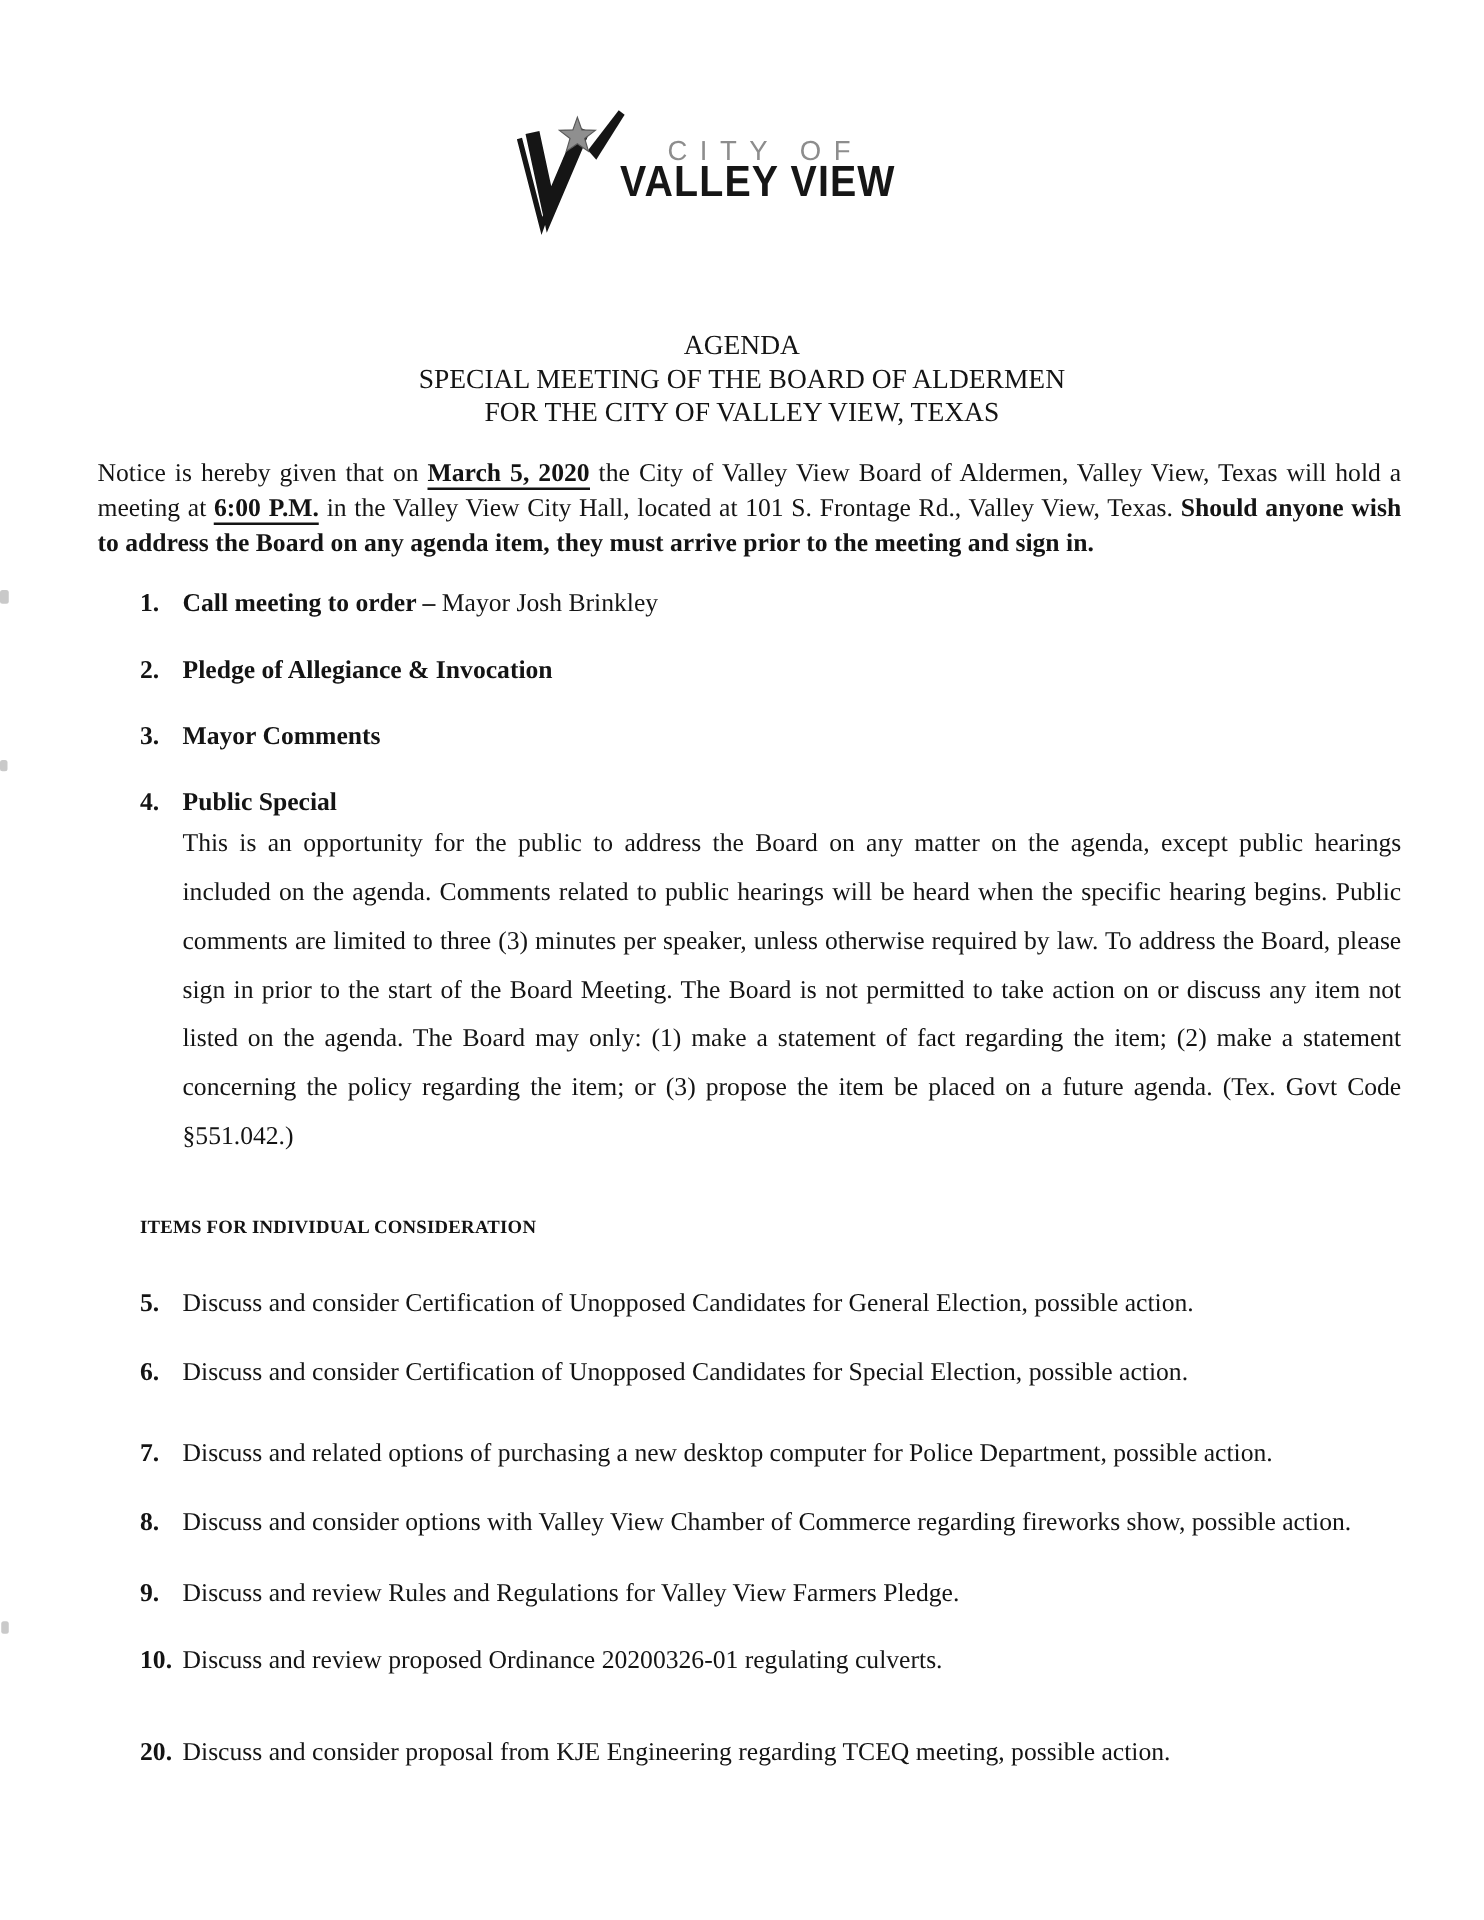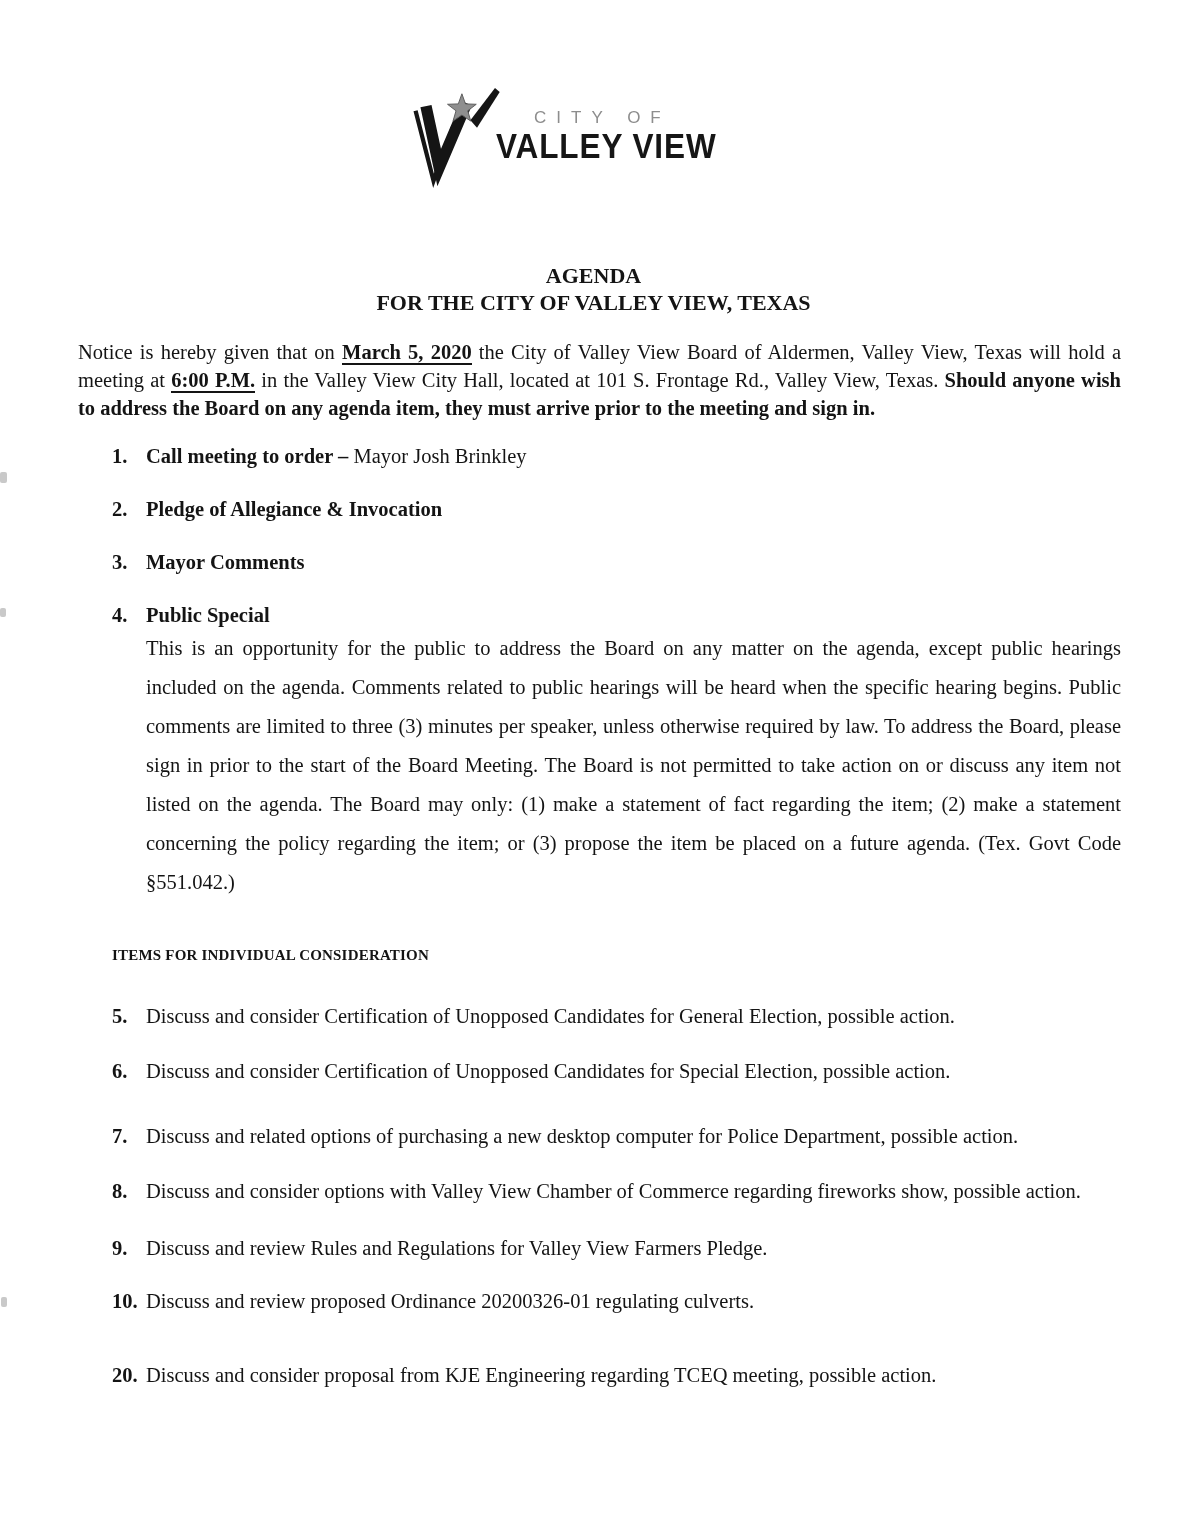--- a/index.html
+++ b/index.html
@@ -11,35 +11,35 @@
     font-family:"Liberation Serif", serif;
     overflow:hidden;
   }
 
   
   .logo { position:absolute; left:408px; top:86px; width:330px; height:118px; }
   .logo-mark { position:absolute; left:0; top:0; }
   .logo-cityof {
     position:absolute; left:126px; top:22px;
     font-family:"Liberation Sans", sans-serif;
-    font-size:17px; letter-spacing:10px; color:#8d8d8d; white-space:nowrap;
+    font-size:22px; letter-spacing:10px; color:#8d8d8d; white-space:nowrap;
   }
   .logo-name {
     position:absolute; left:88px; top:40px;
     font-family:"Liberation Sans", sans-serif;
     font-size:35px; font-weight:700; color:#161616;
     letter-spacing:1px; white-space:nowrap;
     transform:scaleX(0.90); transform-origin:left top;
   }
 
   
   .doc-heading {
     margin:0; padding-top:262px;
     text-align:center;
-    font-weight:bold; font-size:22px; line-height:27px;
+    font-weight:normal; font-size:22px; line-height:27px;
   }
 
   
   .content { margin:0 66px 0 78px; font-size:20.5px; }
   .notice {
     margin:22px 0 0 0;
     text-align:justify;
     line-height:28px;
   }
   .b { font-weight:bold; }
@@ -84,20 +84,21 @@
       <polyline points="19,21 33,86 62,18" fill="none" stroke="#151515" stroke-width="12"></polyline>
       <polygon points="66,36 92,2 97,6 73,44" fill="#151515"></polygon>
       <polygon points="57,8 60.8,18.7 72.2,19.1 63.2,26 66.4,36.9 57,30.5 47.6,36.9 50.8,26 41.8,19.1 53.2,18.7" fill="#8f8f8f" stroke="#5a5a5a" stroke-width="1"></polygon>
     </svg>
     <div class="logo-cityof">CITY OF</div>
     <div class="logo-name">VALLEY VIEW</div>
   </div>
 
   <div class="doc-heading">
     <div>AGENDA</div>
+    <div>SPECIAL MEETING OF THE BOARD OF ALDERMEN</div>
     <div>FOR THE CITY OF VALLEY VIEW, TEXAS</div>
   </div>
 
   <div class="content">
 
     <p class="notice"><span>Notice is hereby given that on </span><span class="bu">March 5, 2020</span><span> the City of Valley View Board of Aldermen, Valley View, Texas will hold a meeting at </span><span class="bu">6:00 P.M.</span><span> in the Valley View City Hall, located at 101 S. Frontage Rd., Valley View, Texas.  </span><span class="b">Should anyone wish to address the Board on any agenda item, they must arrive prior to the meeting and sign in.</span></p>
 
     <div class="item first mb25">
       <span class="num">1.</span>
       <div class="itext"><span class="b">Call meeting to order –</span><span> Mayor Josh Brinkley</span></div>

